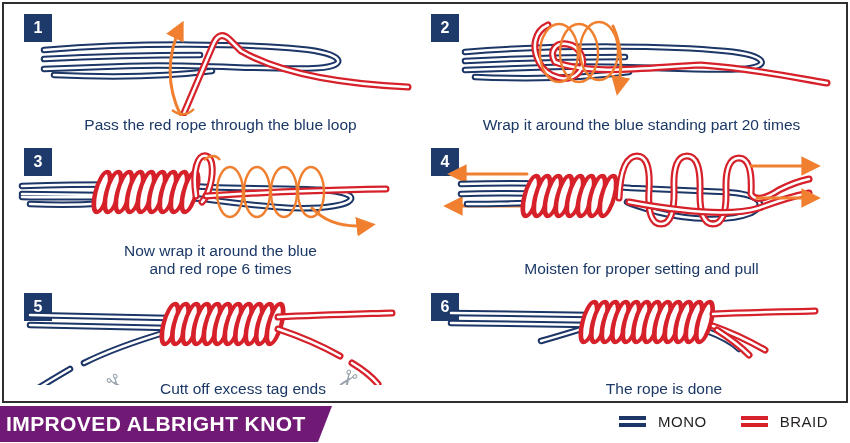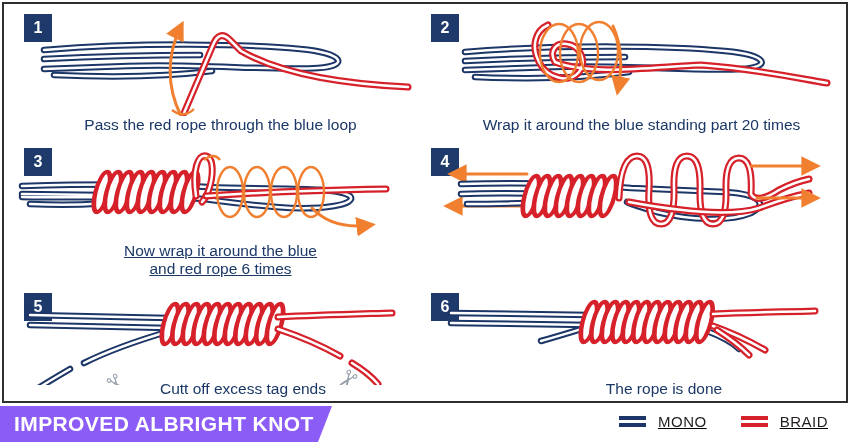--- a/index.html
+++ b/index.html
@@ -14,41 +14,41 @@
   .p4{left:421px;top:134px;width:421px;height:145px;}
   .p5{left:0;top:279px;width:421px;height:118px;}
   .p6{left:421px;top:279px;width:421px;height:118px;}
   .badge{position:absolute;top:10px;width:28px;height:28px;background:#1d3a6a;
          color:#fff;font-weight:bold;font-size:16px;display:flex;
          align-items:center;justify-content:center;}
   .col1 .badge{left:20px;} .col2 .badge{left:6px;}
   .caption{position:absolute;left:12px;right:0;text-align:center;color:#1b3866;
            font-size:15.5px;line-height:1.16;}
   .p1 .caption,.p2 .caption{bottom:4px;}
-  .p3 .caption,.p4 .caption{bottom:5px;text-decoration:underline;}
+  .p3 .caption,.p4 .caption{bottom:5px;}
   .p5 .caption,.p6 .caption{bottom:3px;padding-left:45px;}
   .illus{position:absolute;}
   .p1 .illus,.p2 .illus{left:28px;top:6px;}
   .p3 .illus,.p4 .illus{left:8px;top:8px;}
   .p5 .illus,.p6 .illus{left:16px;top:6px;}
   
   .ro-n{stroke:#1c3667;stroke-width:6.5;fill:none;stroke-linecap:round;stroke-linejoin:round;}
   .ro-r{stroke:#d6212a;stroke-width:7;fill:none;stroke-linecap:round;stroke-linejoin:round;}
   .rc{stroke:#fff;stroke-width:2.5;fill:none;stroke-linecap:round;stroke-linejoin:round;}
   .coil use{fill:#fff;stroke:#d6212a;stroke-width:4.5;}
   .oline{stroke:#f08030;stroke-width:3;fill:none;stroke-linecap:round;}
   .ospiral{stroke:#f08030;stroke-width:2.4;fill:none;}
   .scissors{font-family:"DejaVu Sans",sans-serif;font-size:27px;fill:#9aa3ad;}
   .footer{position:absolute;left:0;top:405px;width:850px;height:38px;}
-  .banner{position:absolute;left:0;top:1px;width:332px;height:36px;background:#8b5cf6;
+  .banner{position:absolute;left:0;top:1px;width:332px;height:36px;background:#701a75;
           clip-path:polygon(0 0,100% 0,calc(100% - 14px) 100%,0 100%);
           color:#fff;font-weight:bold;font-size:21px;letter-spacing:.4px;
-          line-height:36px;padding-left:14px;box-sizing:border-box;}
+          line-height:36px;padding-left:6px;box-sizing:border-box;}
   .legend{position:absolute;right:22px;top:8px;display:flex;gap:34px;align-items:center;}
-  .legend-item{display:flex;align-items:center;gap:12px;text-decoration:underline;}
+  .legend-item{display:flex;align-items:center;gap:12px;}
   .swatch{display:flex;flex-direction:column;gap:3px;}
   .swatch .bar{width:27px;height:4px;}
   .legend-label{font-size:15px;color:#231f20;letter-spacing:.5px;}
 </style>
 </head>
 <body>
 
 <div class="poster">
   <div class="frame">
 
@@ -217,20 +217,21 @@
             <use href="#s4r1" class="rc"></use>
           <use href="#s4r2" class="ro-r"></use>
             <use href="#s4r2" class="rc"></use>
         </g>
         <g>
           <path class="oline" d="M318,20 L382,20" marker-end="url(#ah4)"></path>
           <path class="oline" d="M324,52 L382,52" marker-end="url(#ah4)"></path>
         </g>
       </svg>
       <div class="caption">
+        <div>Moisten for proper setting and pull</div>
       </div>
     </div>
 
     <div class="panel p5 col1">
       <div class="badge">5</div>
       <svg class="illus" width="385" height="96" viewBox="0 0 385 96">
         <defs>
           <ellipse id="t5" cx="0" cy="0" rx="6.5" ry="20"></ellipse>
           <path id="s5n1" d="M10,26 L148,29"></path>
           <path id="s5n2" d="M10,36 L148,39"></path>

